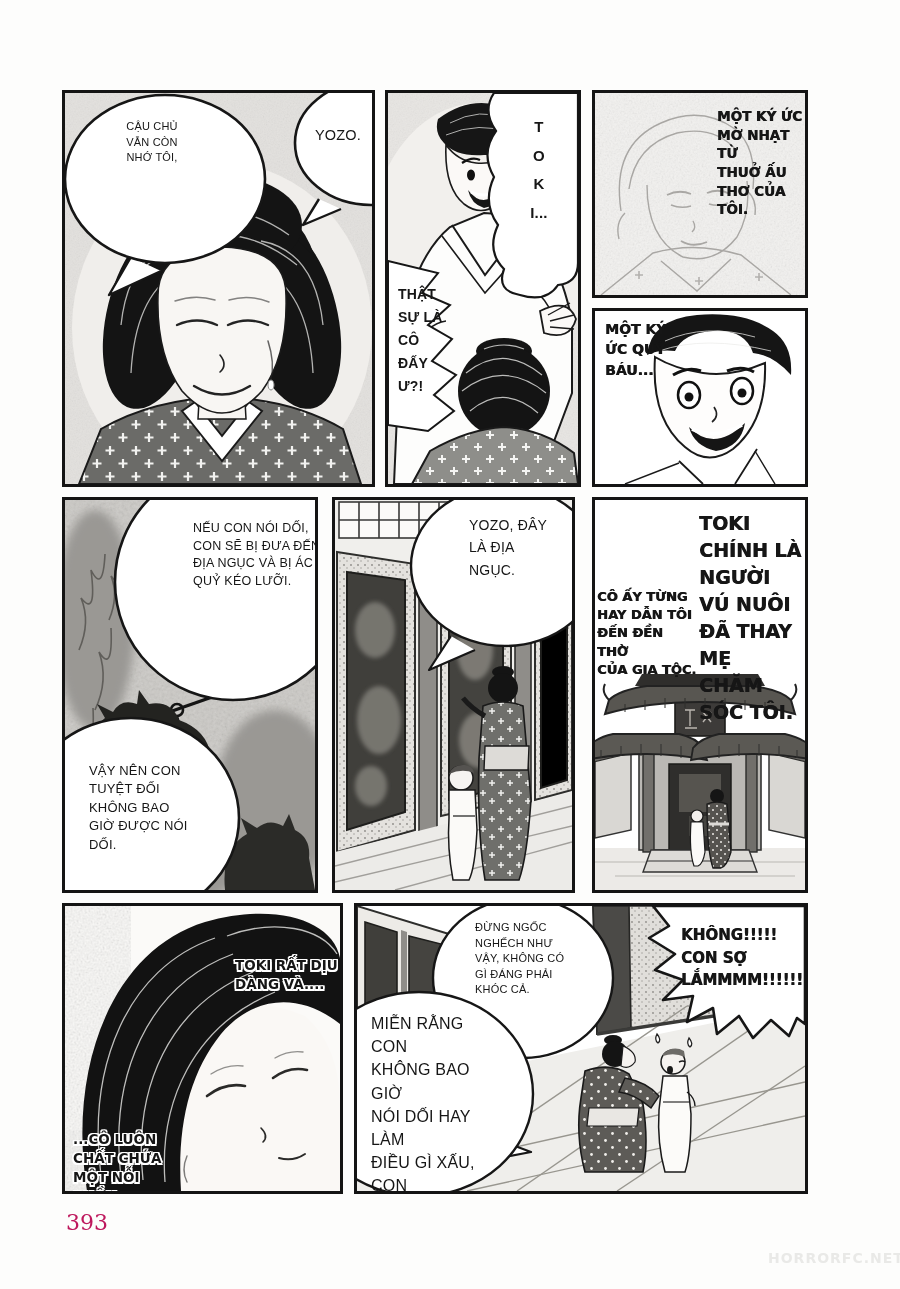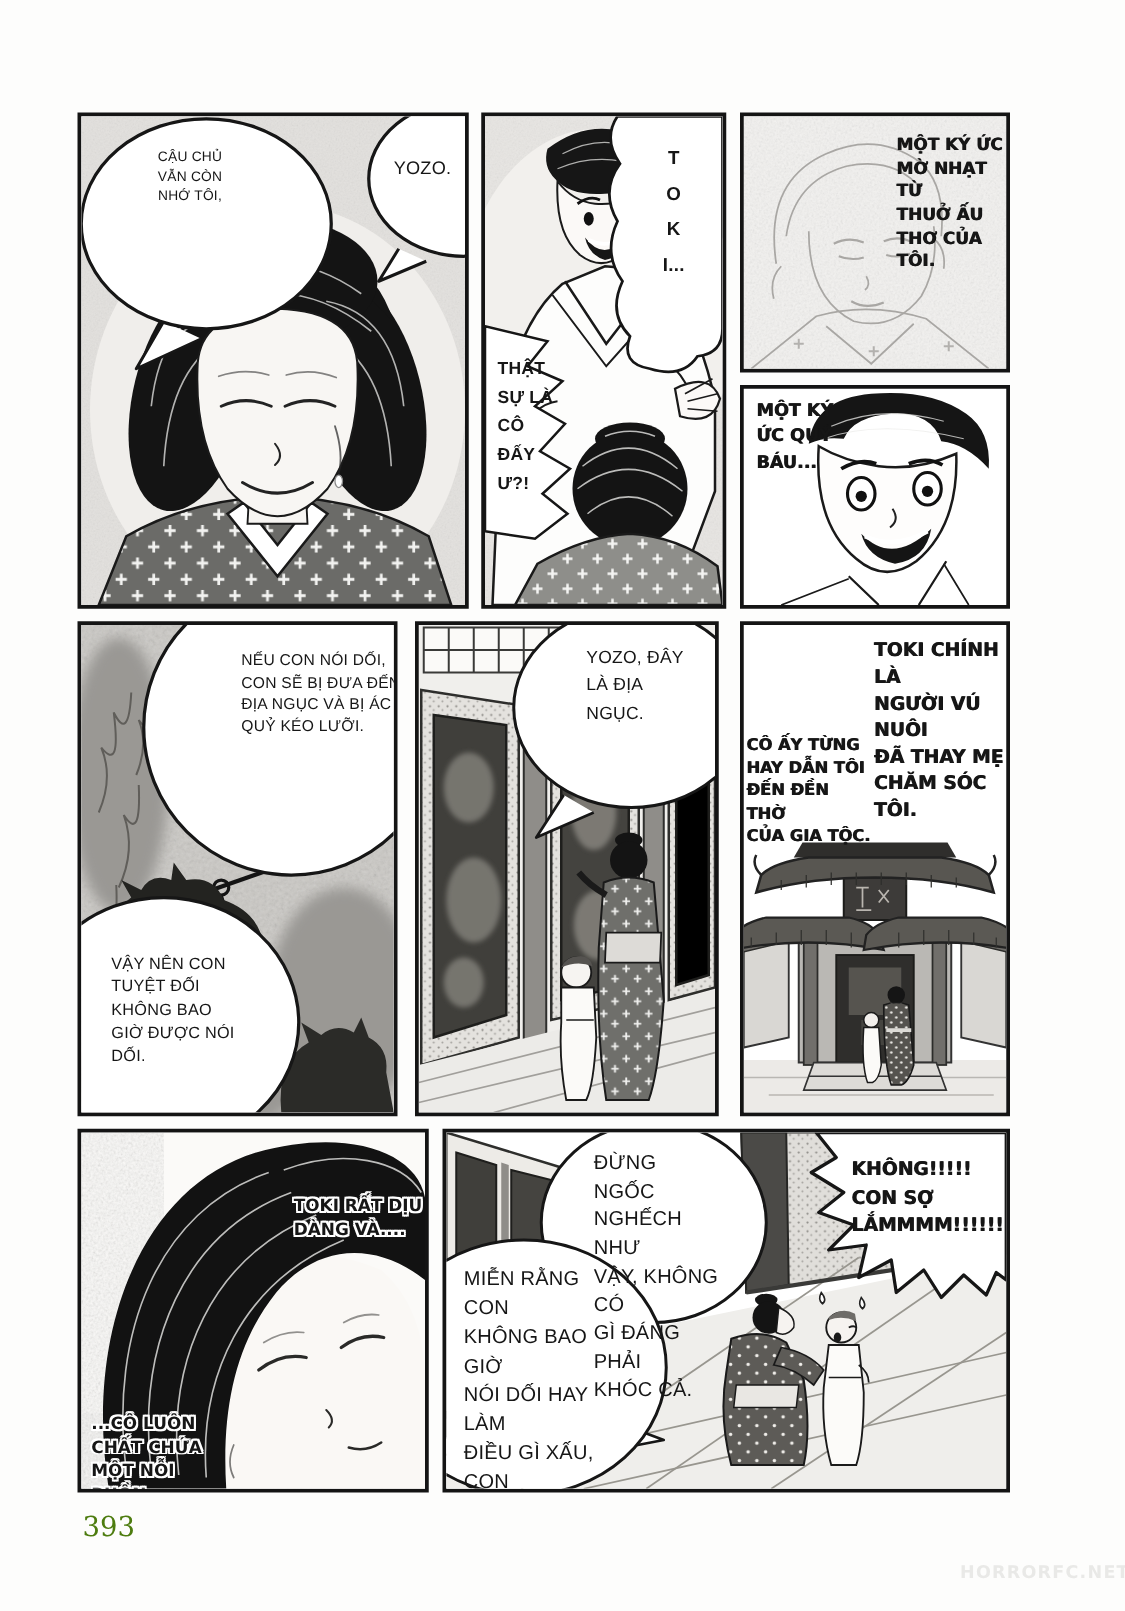--- a/index.html
+++ b/index.html
@@ -27,21 +27,21 @@
       -1.5px -1.5px 0 #fff, 1.5px -1.5px 0 #fff,
       -1.5px 1.5px 0 #fff, 1.5px 1.5px 0 #fff,
       0 -1.5px 0 #fff, 0 1.5px 0 #fff,
       -1.5px 0 0 #fff, 1.5px 0 0 #fff,
       .6px 0 0 #161616;
     margin-top: 28px;
   }
   .ctr{text-align:center;}
   .page-number{
     position:absolute;left:66px;top:1210px;
-    font-family:"DejaVu Serif",serif;font-size:22px;color:#4d7c0f;
+    font-family:"DejaVu Serif",serif;font-size:22px;color:#be185d;
   }
   .watermark{
     position:absolute;left:768px;top:1250px;
     font-family:"DejaVu Sans",sans-serif;font-weight:bold;
     font-size:14px;color:#e9e9e7;letter-spacing:1px;
   }
 </style>
 </head>
 <body>
 
@@ -405,21 +405,21 @@
 
     <path d="M56,350 L154,350 L162,372 L48,372 Z" fill="#dddbd7" stroke="#333" stroke-width="1.4"></path>
     <path d="M52,361 h106" stroke="#333" stroke-width="1.2"></path>
 
     <circle cx="122" cy="296" r="7" fill="#151515"></circle>
     <path d="M112,304 Q122,300 132,304 L136,352 Q132,366 126,368 L118,368 Q112,352 112,304 Z" fill="url(#p7k)" stroke="#1a1a1a" stroke-width="1.3"></path>
     <path d="M114,324 h20" stroke="#dcdad6" stroke-width="3"></path>
     <circle cx="102" cy="316" r="6" fill="#f2efec" stroke="#1a1a1a" stroke-width="1.2"></circle>
     <path d="M96,322 L108,322 L110,352 Q108,364 103,366 L99,366 Q94,352 96,322 Z" fill="#fbfaf8" stroke="#1a1a1a" stroke-width="1.2"></path>
   </svg>
-  <div class="btxt caption" style="left:104px;top:10px;width:106px;font-size:15px;line-height:1.42;">TOKI CHÍNH LÀ
+  <div class="btxt caption" style="left:104px;top:10px;width:106px;font-size:19px;line-height:1.42;">TOKI CHÍNH LÀ
 NGƯỜI VÚ NUÔI
 ĐÃ THAY MẸ
 CHĂM SÓC TÔI.</div>
   <div class="btxt caption" style="left:2px;top:88px;width:100px;font-size:13px;line-height:1.4;">CÔ ẤY TỪNG
 HAY DẪN TÔI
 ĐẾN ĐỀN THỜ
 CỦA GIA TỘC.</div>
 </div>
 
 <div class="panel" style="left:62px;top:903px;width:281px;height:291px;">
@@ -515,21 +515,21 @@
     <path d="M306,196 h26" stroke="#1a1a1a" stroke-width="1.1"></path>
     <path d="M330,186 q8,6 8,14" stroke="#1a1a1a" stroke-width="1.4" fill="none"></path>
     <path d="M300,128 q-3,6 1,9 q4,-3 -1,-9 Z M332,132 q-3,6 1,9 q4,-3 -1,-9 Z" fill="#fff" stroke="#222" stroke-width="1.3"></path>
 
     <path d="M126,228 L174,246 L122,256" fill="#fff" stroke="#161616" stroke-width="2.2" stroke-linejoin="round"></path>
     <ellipse cx="166" cy="72" rx="90" ry="80" fill="#fff" stroke="#161616" stroke-width="2.4"></ellipse>
     <ellipse cx="62" cy="188" rx="114" ry="102" fill="#fff" stroke="#161616" stroke-width="2.4"></ellipse>
 
     <path d="M296,0 L312,20 L292,32 L318,48 L298,64 L326,74 L306,94 L336,90 L330,116 L356,102 L360,128 L382,110 L396,132 L414,114 L432,130 L440,112 L448,118 L448,0 Z" fill="#fff" stroke="#161616" stroke-width="2.6" stroke-linejoin="round"></path>
   </svg>
-  <div class="btxt" style="left:118px;top:14px;width:100px;font-size:16px;line-height:1.42;">ĐỪNG NGỐC
+  <div class="btxt" style="left:118px;top:14px;width:100px;font-size:11px;line-height:1.42;">ĐỪNG NGỐC
 NGHẾCH NHƯ
 VẬY, KHÔNG CÓ
 GÌ ĐÁNG PHẢI
 KHÓC CẢ.</div>
   <div class="btxt" style="left:14px;top:106px;width:114px;font-size:16px;line-height:1.45;">MIỄN RẰNG CON
 KHÔNG BAO GIỜ
 NÓI DỐI HAY LÀM
 ĐIỀU GÌ XẤU, CON
 SẼ ĐƯỢC LÊN
 THIÊN ĐƯỜNG.

